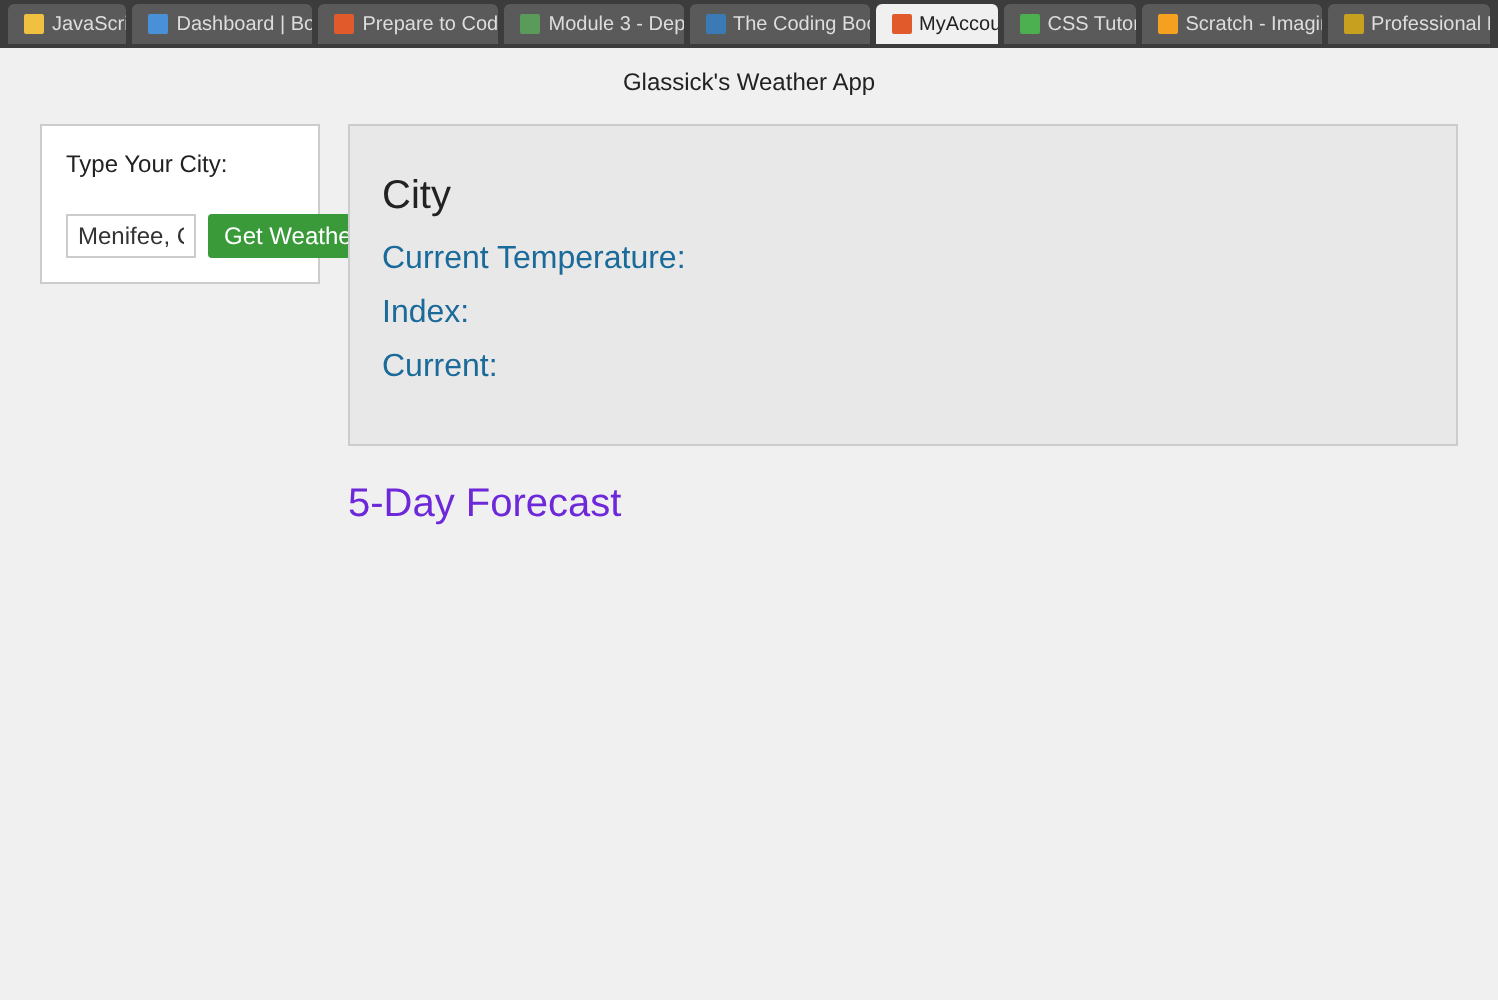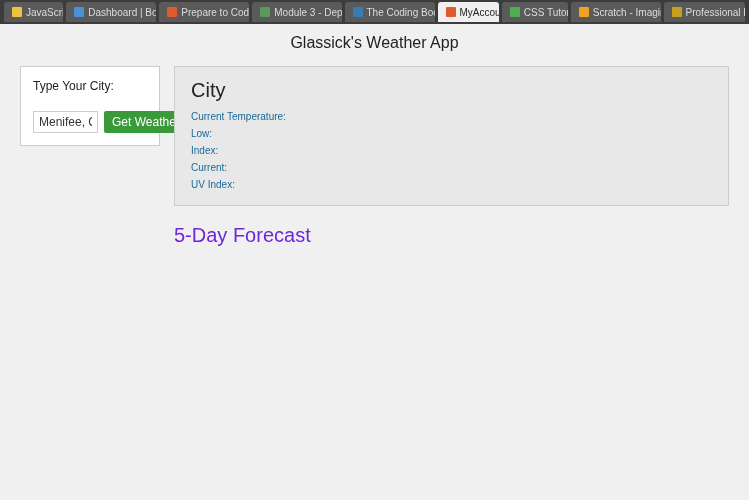--- a/index.html
+++ b/index.html
@@ -58,21 +58,21 @@
 
     
     .page-content {
       background: #f0f0f0;
       padding: 10px 20px;
       min-height: 476px;
     }
 
     .app-title {
       text-align: center;
-      font-size: 16px;
+      font-size: 12px;
       font-weight: normal;
       margin-bottom: 14px;
       color: #222;
     }
 
     .main-layout {
       display: flex;
       gap: 14px;
       align-items: flex-start;
     }
@@ -115,33 +115,33 @@
       cursor: pointer;
       border-radius: 2px;
       white-space: nowrap;
     }
 
     
     .right-panel {
       flex: 1;
       background: #e8e8e8;
       border: 1px solid #ccc;
-      padding: 12px 16px;
+      padding: 24px 16px;
       min-height: 90px;
     }
 
     .city-heading {
       font-size: 20px;
       font-weight: normal;
       color: #222;
       margin-bottom: 6px;
     }
 
     .weather-info {
-      font-size: 10px;
+      font-size: 16px;
       color: #1a6a9a;
       line-height: 1.7;
     }
 
     
     .forecast-section {
       margin-top: 18px;
     }
 
     .forecast-title {
@@ -204,24 +204,22 @@
       <div class="city-input-row">
         <input type="text" class="city-input" value="Menifee, C" style="">
         <button class="get-weather-btn">Get Weather</button>
       </div>
     </div>
 
     <div class="right-panel">
       <div class="city-heading">City</div>
       <div class="weather-info">
         <div>Current Temperature:</div>
-        <div>Low:</div>
         <div>Index:</div>
         <div>Current:</div>
-        <div>UV Index:</div>
       </div>
     </div>
 
   </div>
 
   <div class="forecast-section">
     <h2 class="forecast-title">5-Day Forecast</h2>
   </div>
 
 </div>

